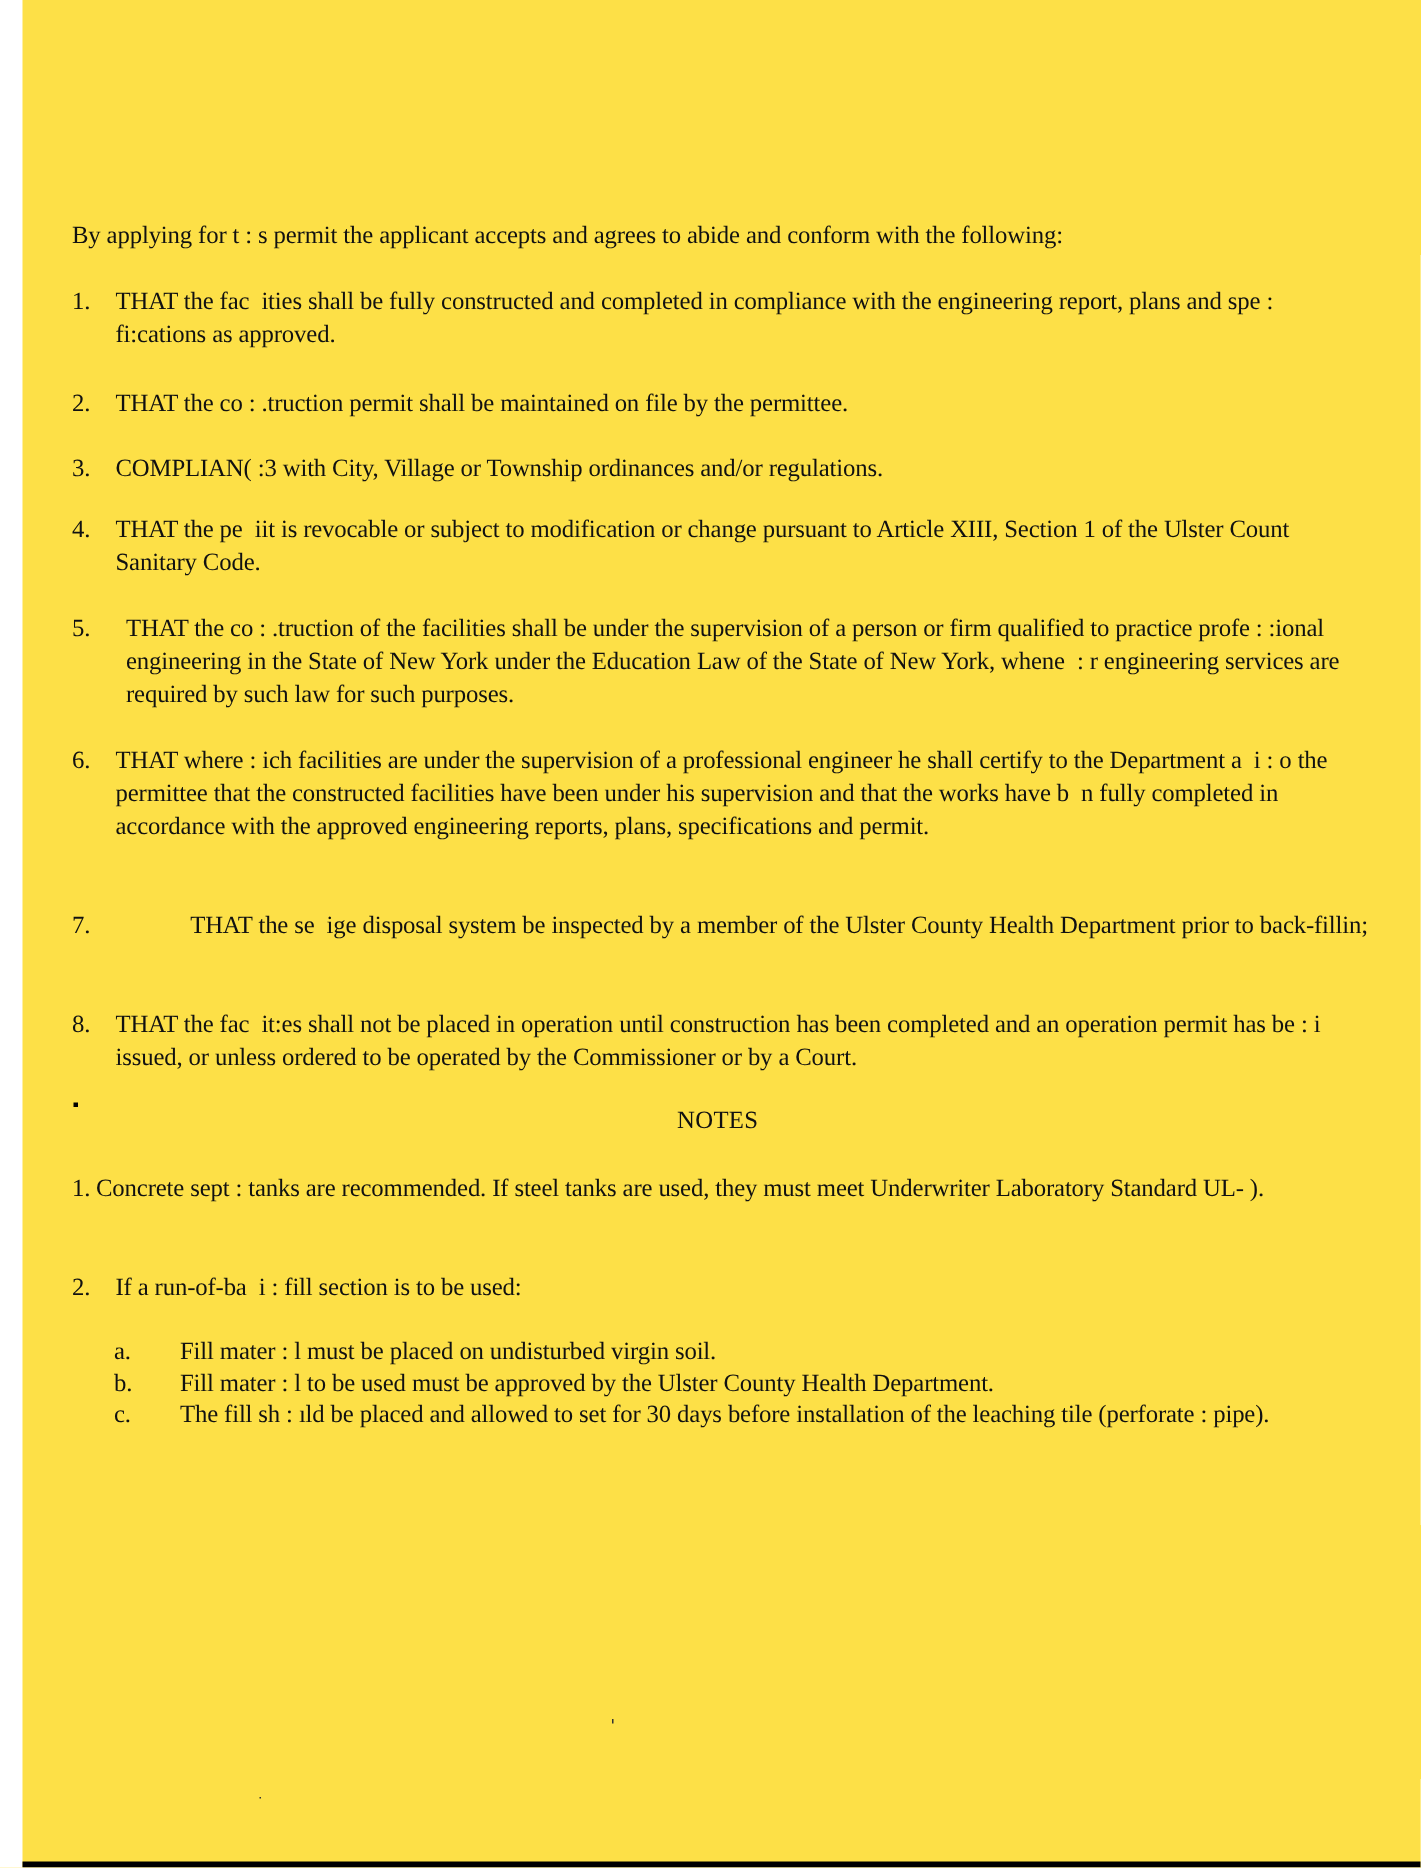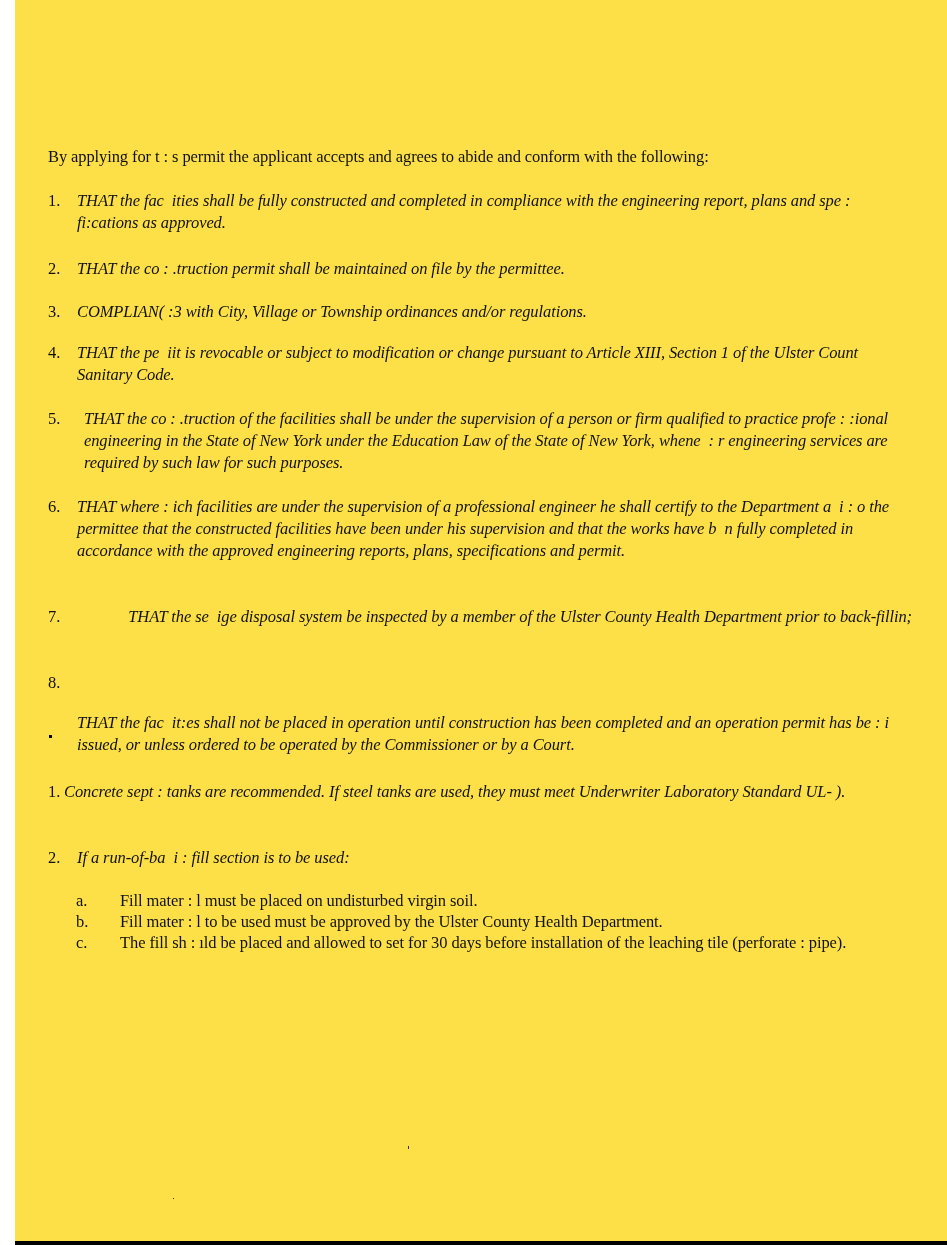--- a/index.html
+++ b/index.html
@@ -64,21 +64,20 @@
     .item .num {
       position: absolute;
       left: 0;
       top: 0;
       width: 28px;
     }
     .item .text {
       margin-left: 29px;
       display: block;
       width: 840px;
-      font-style: italic;
     }
     .notes-heading {
       position: absolute;
       left: 0;
       width: 927px;
       top: 737px;
       text-align: center;
       font-size: 16.5px;
       letter-spacing: 0.2px;
     }
@@ -139,25 +138,26 @@
     <span class="text" style="width:830px;">THAT where : ich facilities are under the supervision of a professional engineer he shall certify to the Department a&nbsp; i : o the permittee that the constructed facilities have been under his supervision and that the works have b&nbsp; n fully completed in accordance with the approved engineering reports, plans, specifications and permit.</span>
   </div>
 
   <div class="item" style="top:606px;">
     <span class="num">7.</span>
     <span class="text" style="width:835px;text-align:right;">THAT the se&nbsp; ige disposal system be inspected by a member of the Ulster County Health Department prior to back-fillin;</span>
   </div>
 
   <div class="item" style="top:672px;">
     <span class="num">8.</span>
-    <span class="text" style="width:830px;margin-top:40px;">THAT the fac&nbsp; it:es shall not be placed in operation until construction has been completed and an operation permit has be&nbsp;: i issued, or unless ordered to be operated by the Commissioner or by a Court.</span>
+    <span class="text" style="width:830px;">THAT the fac&nbsp; it:es shall not be placed in operation until construction has been completed and an operation permit has be&nbsp;: i issued, or unless ordered to be operated by the Commissioner or by a Court.</span>
   </div>
 
   <div class="speck s3"></div>
 
+  <div class="notes-heading">NOTES</div>
 
   <div class="item" style="top:781px;">
     <span class="num">1.</span>
     <span class="text" style="width:810px;margin-left:16px;">Concrete sept&nbsp;: tanks are recommended.  If steel tanks are used, they must meet Underwriter Laboratory Standard UL-&nbsp;).</span>
   </div>
 
   <div class="item" style="top:847px;">
     <span class="num">2.</span>
     <span class="text">If a run-of-ba&nbsp; i : fill section is to be used:</span>
   </div>

